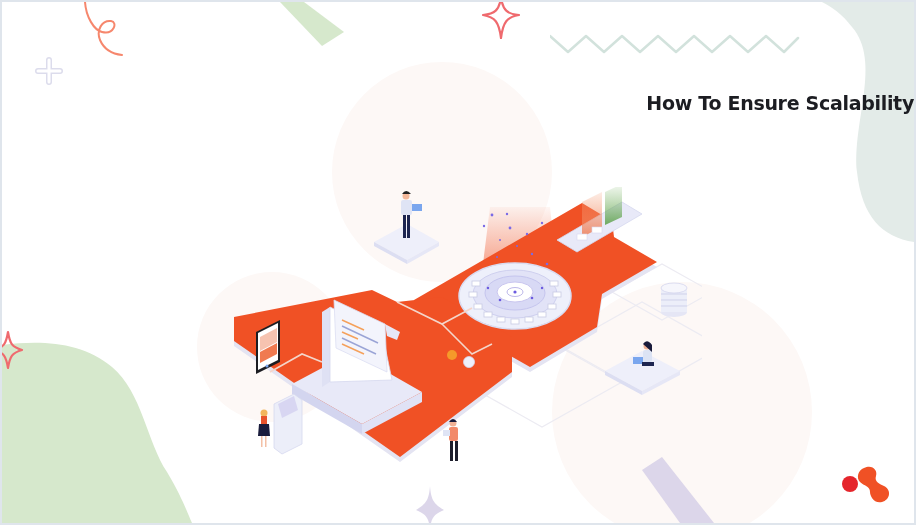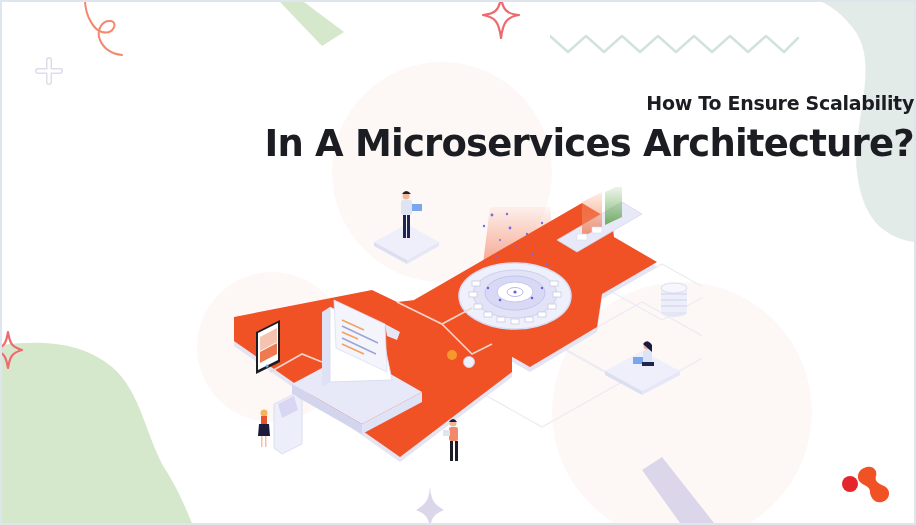--- a/index.html
+++ b/index.html
@@ -63,21 +63,20 @@
   <svg class="abs" style="left:-4px;top:328px" width="30" height="40">
     <path d="M 10 2 C 12 14 14 17 24 20 C 14 23 12 26 10 38 C 8 26 6 23 -4 20 C 6 17 8 14 10 2 Z" fill="none" stroke="#ef6a6e" stroke-width="2.2" stroke-linejoin="round"></path>
   </svg>
 
   <svg class="abs" style="left:410px;top:484px" width="36" height="40">
     <path d="M 18 0 C 19 14 22 18 32 24 C 22 28 19 32 18 44 C 17 32 14 28 4 24 C 14 18 17 14 18 0 Z" fill="#dcd6ea"></path>
   </svg>
 
   <div class="title-wrap">
     <div class="title-line1">How To Ensure Scalability</div>
-    <div class="title-line2">In A Microservices Architecture?</div>
   </div>
 
   <svg class="abs" style="left:200px;top:185px" width="500" height="290" viewBox="200 185 500 290">
     <defs>
       <linearGradient id="beam" x1="0" y1="0" x2="0" y2="1">
         <stop offset="0" stop-color="#f05125" stop-opacity="0.05"></stop>
         <stop offset="1" stop-color="#f05125" stop-opacity="0.55"></stop>
       </linearGradient>
       <linearGradient id="greenPanel" x1="0" y1="0" x2="0" y2="1">
         <stop offset="0" stop-color="#7fb86a" stop-opacity="0.1"></stop>

